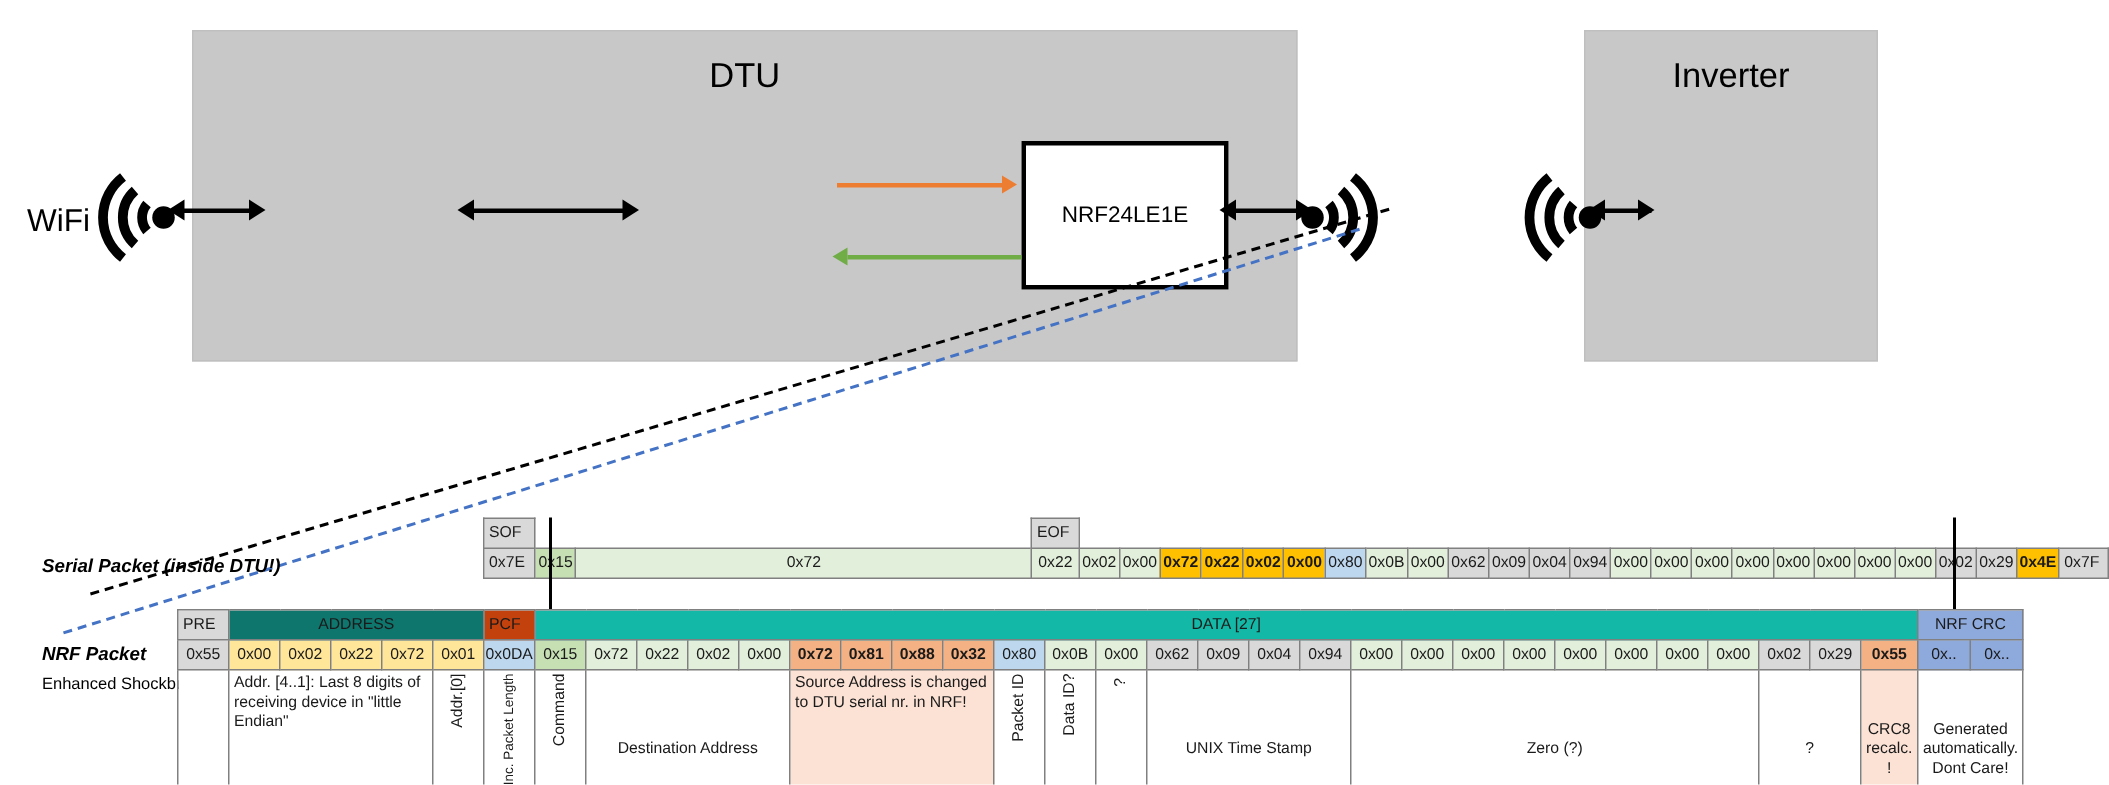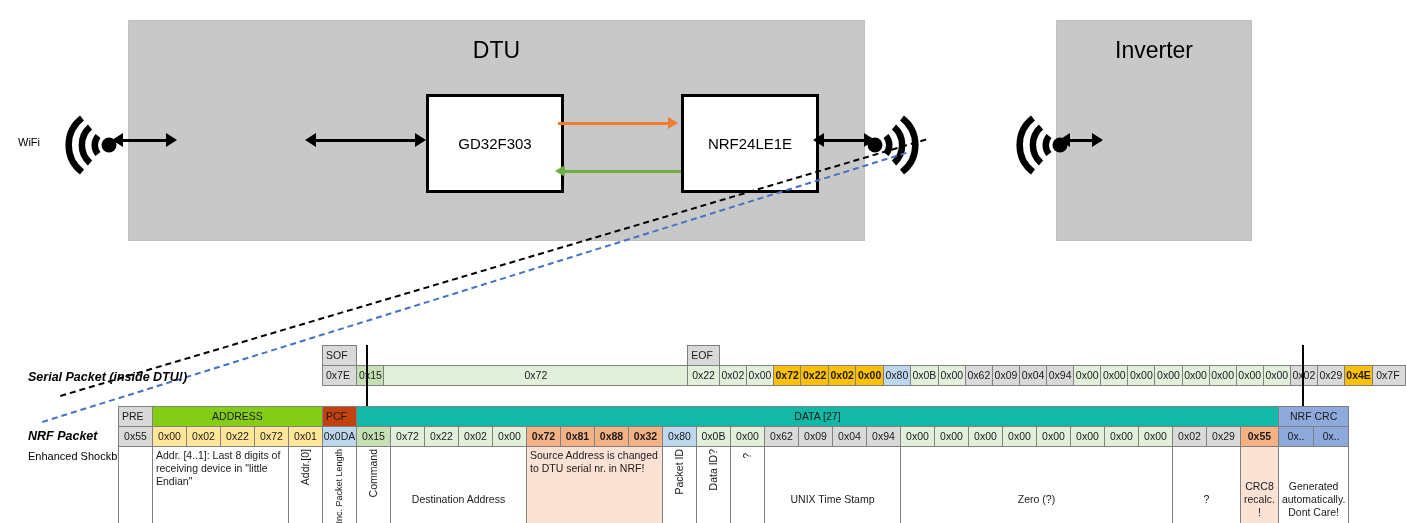--- a/index.html
+++ b/index.html
@@ -11,31 +11,31 @@
   .grp-title{position:absolute;width:100%;text-align:center;font-size:23px;color:#000;}
   .chip{position:absolute;background:#fff;border:3px solid #000;display:flex;align-items:center;justify-content:center;font-size:15px;}
   .hline{position:absolute;height:3px;background:#000;}
   .arrow{position:absolute;width:0;height:0;}
   .ar-r{border-top:7px solid transparent;border-bottom:7px solid transparent;border-left:11px solid #000;}
   .ar-l{border-top:7px solid transparent;border-bottom:7px solid transparent;border-right:11px solid #000;}
   .ar-r-o{border-top:6px solid transparent;border-bottom:6px solid transparent;border-left:10px solid #ED7D31;}
   .ar-l-g{border-top:6px solid transparent;border-bottom:6px solid transparent;border-right:10px solid #70AD47;}
   .oline{position:absolute;height:3px;background:#ED7D31;}
   .gline{position:absolute;height:3px;background:#70AD47;}
-  .wifi-label{position:absolute;font-size:11px;text-align:right;}
+  .wifi-label{position:absolute;font-size:21px;text-align:right;}
   .ant{position:absolute;}
   .dash{position:absolute;border-top:2px dashed #000;transform-origin:0 0;}
   .dash-b{position:absolute;border-top:2px dashed #4472C4;transform-origin:0 0;}
 
   
   .tbl{position:absolute;border-collapse:collapse;table-layout:fixed;}
   .tbl td{border:1px solid #808080;font-size:10.5px;text-align:center;padding:0;
           white-space:nowrap;color:#1a1a1a;height:19px;line-height:19px;}
   .hdr{background:#D9D9D9;font-size:11.5px;}
-  .hdr-yel{background:#84cc16;font-size:11.5px;}
+  .hdr-yel{background:#0f766e;font-size:11.5px;}
   .hdr-blu{background:#c2410c;font-size:11.5px;}
   .hdr-nrfcrc{background:#8EA9DB;font-size:11.5px;}
   .hdr-data{background:#14b8a6;font-size:11.5px;}
   .c-gray{background:#D9D9D9;}
   .c-green{background:#E2EFDA;}
   .c-greenmid{background:#C6E0B4;}
   .c-orange{background:#FFC000;font-weight:bold;}
   .c-salmon{background:#F4B183;font-weight:bold;}
   .c-blue{background:#BDD7EE;}
   .c-nrfcrc{background:#8EA9DB;}
@@ -66,23 +66,20 @@
   <div class="wifi-label" style="left:18px;top:136px;">WiFi</div>
   <div class="ant" style="left:62px;top:114px;">
     <svg width="56" height="62" viewBox="0 0 56 62">
       <path d="M20 4 A34 34 0 0 0 20 58" stroke="#000" stroke-width="6.5" fill="none"></path>
       <path d="M28 13 A24 24 0 0 0 28 49" stroke="#000" stroke-width="6.5" fill="none"></path>
       <path d="M36 22 A14 14 0 0 0 36 40" stroke="#000" stroke-width="6.5" fill="none"></path>
       <circle cx="47" cy="31" r="7.5" fill="#000"></circle>
     </svg>
   </div>
 
-  <div class="chip" style="left:426px;top:94px;width:132px;height:93px;">
-    <span>GD32F303</span>
-  </div>
   <div class="chip" style="left:681px;top:94px;width:132px;height:93px;">
     <span>NRF24LE1E</span>
   </div>
 
   <div class="hline" style="left:118px;top:139px;width:55px;"></div>
   <div class="arrow ar-l" style="left:112px;top:133px;"></div>
   <div class="arrow ar-r" style="left:166px;top:133px;"></div>
 
   <div class="hline" style="left:311px;top:139px;width:110px;"></div>
   <div class="arrow ar-l" style="left:305px;top:133px;"></div>

